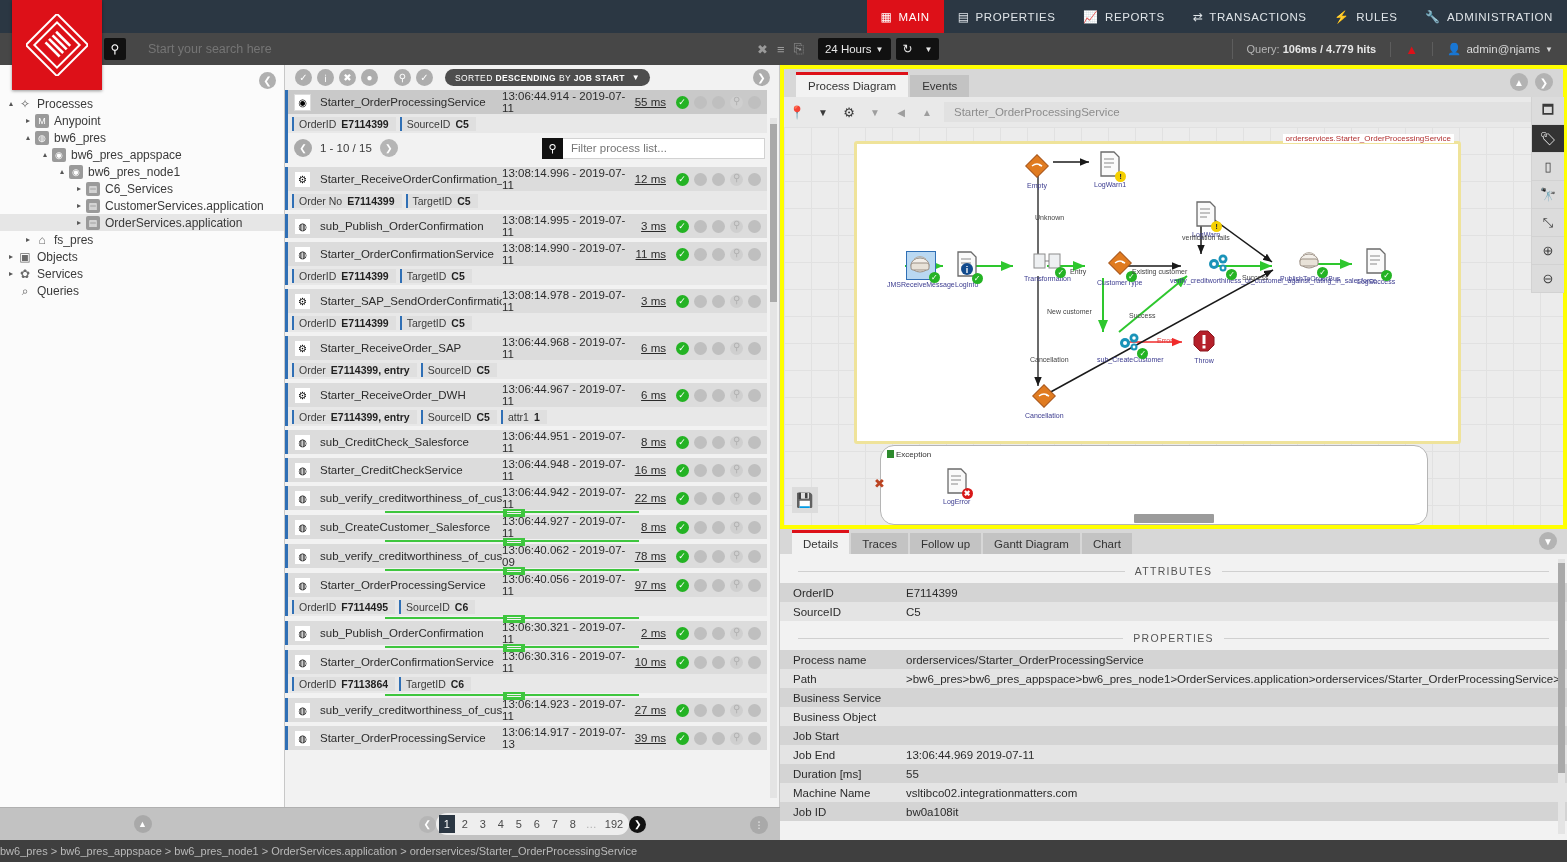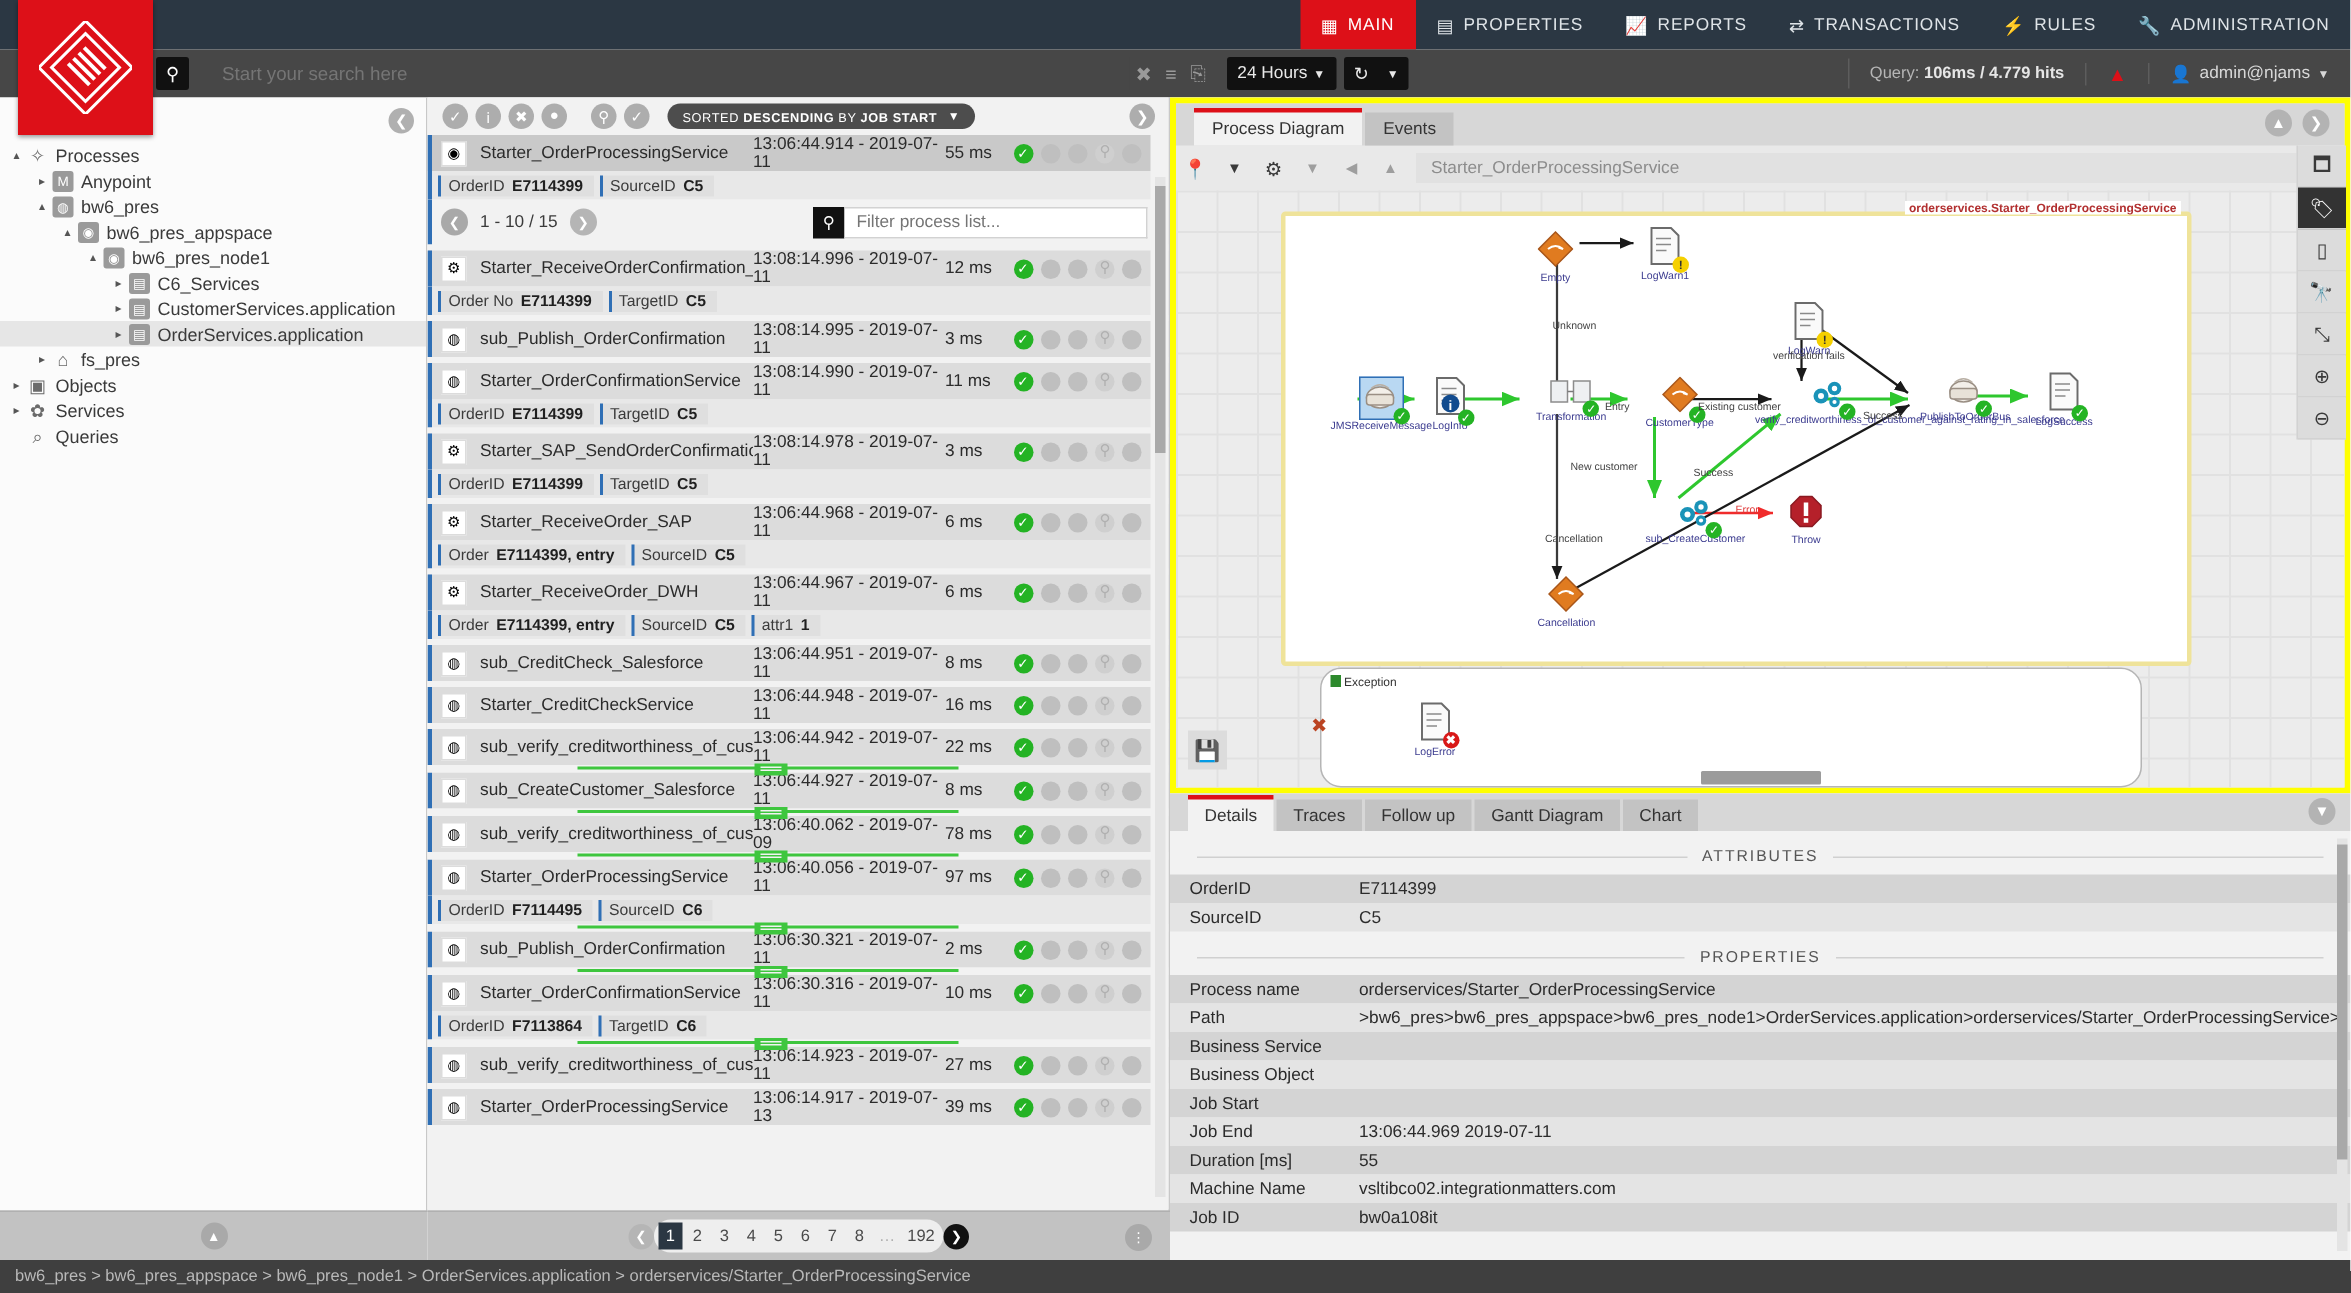--- a/index.html
+++ b/index.html
@@ -128,21 +128,21 @@
     display: flex; align-items: center; height: 24px; background: #dcdcdc;
     border-left: 3px solid #2f6fb5; margin: 0 12px 0 0; padding-left: 6px; cursor: pointer;
   }
   .prow.top { background: #c9c9c9; }
   .pico {
     width: 17px; height: 17px; background: #fff; border: 1px solid #dcdcdc; flex: 0 0 17px;
     display: flex; align-items: center; justify-content: center; margin-right: 9px; font-size: 10px;
   }
   .pname { flex: 1; font-size: 11.5px; color: #2b2b2b; white-space: nowrap; overflow: hidden; }
   .ptime { width: 128px; font-size: 11.5px; color: #2b2b2b; text-align: left; }
-  .pdur { width: 46px; font-size: 11.5px; color: #2b2b2b; padding-right: 10px; }
+  .pdur { width: 46px; font-size: 11.5px; color: #2b2b2b; text-align: right; padding-right: 10px; text-decoration: underline; }
   .pdots { display: flex; gap: 5px; padding-right: 6px; align-items: center; }
   .dot { width: 13px; height: 13px; border-radius: 50%; background: #bfbfbf; }
   .dot.green { background: #24b324; position: relative; }
   .dot.green:after {
     content: "✓"; color: #fff; font-size: 9px; position: absolute; left: 2.2px; top: -1px; line-height: 14px;
   }
   .dot.pin { background: #cfcfcf; position: relative; }
   .dot.pin:after { content:"⚲"; color:#b0b0b0; font-size:10px; position:absolute; left:3px; top:-1px;}
   .ptags {
     display: flex; gap: 4px; height: 19px; align-items: center; background: #e8e8e8;
@@ -244,21 +244,21 @@
     background-image: linear-gradient(to right, #e1e1e1 1px, transparent 1px),
                       linear-gradient(to bottom, #e1e1e1 1px, transparent 1px);
     background-size: 27px 27px;
   }
   .proc-box {
     position: absolute; left: 70px; top: 14px; width: 607px; height: 303px;
     background: #fff; border: 3px solid #efe39a; border-radius: 3px;
   }
   .proc-title {
     position: absolute; right: 4px; top: -10px; font-size: 8px; color: #b23030;
-    background: #fff; padding: 0 3px; font-weight: bold;
+    background: #fff; padding: 0 3px;
   }
   .exc-box {
     position: absolute; left: 96px; top: 318px; width: 548px; height: 80px;
     background: #fff; border: 1px solid #b5b5b5; border-radius: 14px;
   }
   .exc-label { position: absolute; left: 6px; top: 4px; font-size: 8px; color: #333; }
   .save-btn {
     position: absolute; left: 8px; top: 360px; width: 26px; height: 26px; background: #dcdcdc;
     display: flex; align-items: center; justify-content: center; font-size: 14px; color: #4a4a4a; cursor: pointer;
   }
@@ -311,21 +311,21 @@
   .kvrow.alt { background: #d4d4d4; }
   .kvrow.plain { background: #e4e4e4; }
   .kv-k { width: 122px; padding-left: 13px; }
   .kv-v { flex: 1; padding-left: 4px; white-space: nowrap; overflow: hidden; }
   .det-scroll { position: absolute; right: 2px; top: 30px; width: 7px; height: 275px; background:#e4e4e4; }
   .det-scroll i { position: absolute; left:0; top:4px; width:7px; height:210px; background:#a9a9a9; display:block;}
 
   
   .statusbar {
     position: absolute; left: 0; bottom: 0; width: 1567px; height: 22px; background: #3f3f3f;
-    display: flex; align-items: center; padding-left: 10px; color: #b9b9b9; font-size: 11px;
+    display: flex; align-items: center; color: #b9b9b9; font-size: 11px;
   }
 </style>
 </head>
 <body>
 
 <div id="app">
 
   <div class="topnav">
     <div id="navitems" style="display:flex;">
         <div class="nav-item active">

